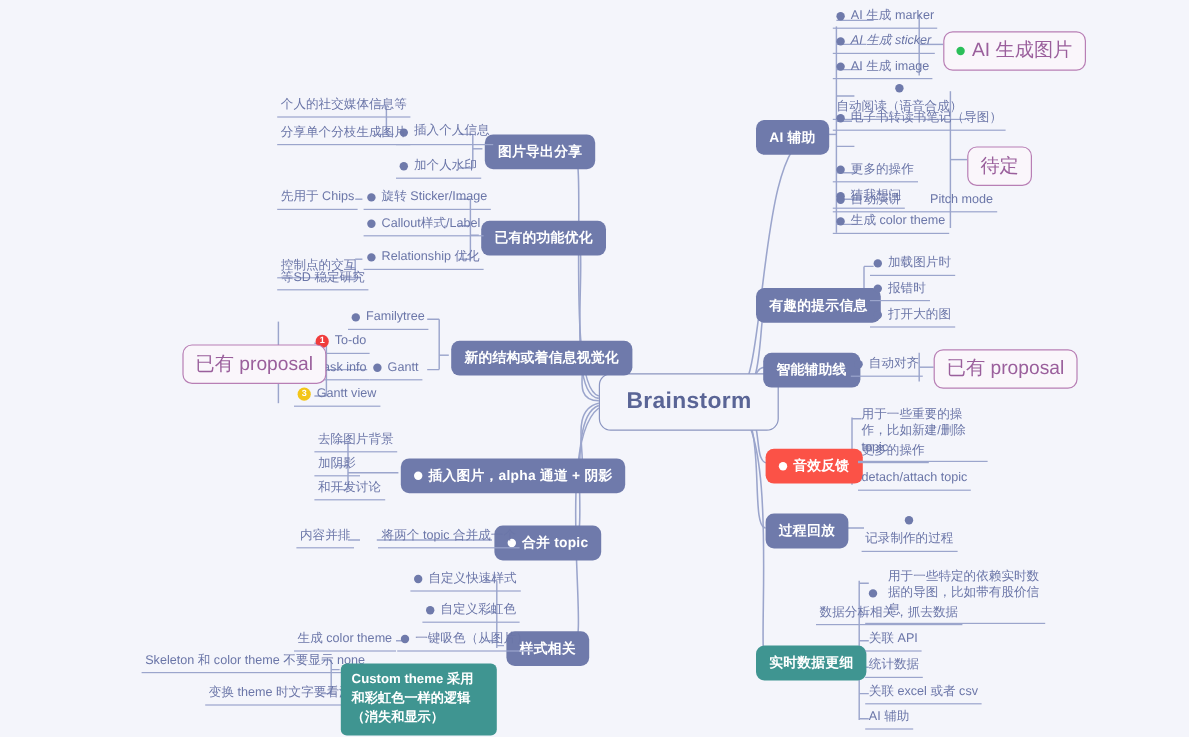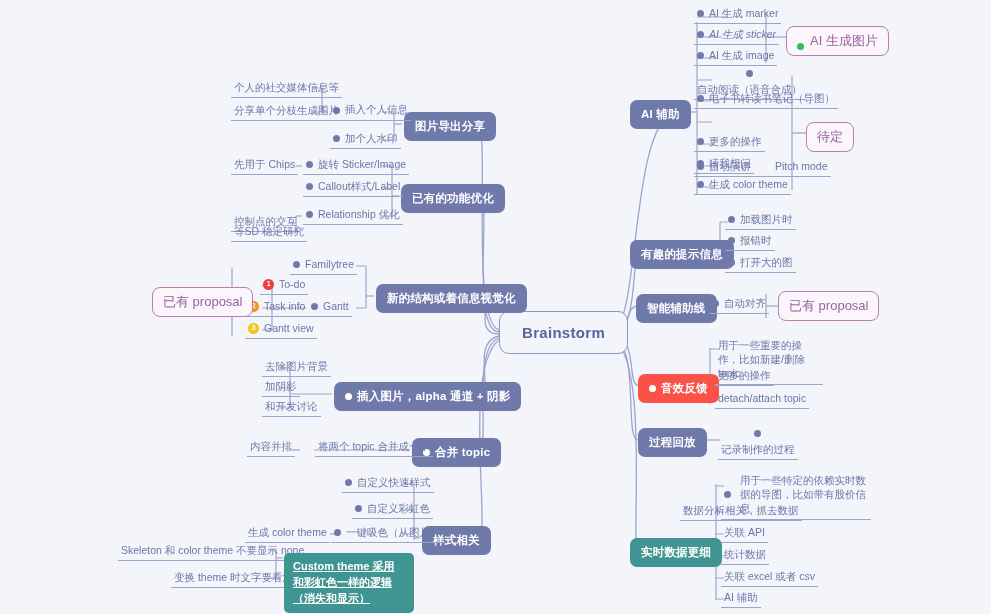--- a/index.html
+++ b/index.html
@@ -26,43 +26,43 @@
     display:flex;align-items:center;gap:5px;
   }
   .topic.red{background:#fb5247;}
   .topic.teal{background:#3f9591;}
 
   
   .root{
     background:#f4f5fb;color:#5a6596;
     border:1.6px solid #8b95c0;
     border-radius:10px;
-    font-size:15px;font-weight:bold;
+    font-size:19px;font-weight:bold;
     padding:12px 22px;
     letter-spacing:.3px;
   }
 
   
   .leaf{
     font-size:10.5px;color:#6b76a8;
     padding:1px 3px 3px 3px;
     border-bottom:1.4px solid #9ba5cc;
     display:flex;align-items:center;gap:5px;
     line-height:1.35;
   }
   .leaf.multiline{white-space:normal;}
 
   
   .tag{
     border:1.3px solid #b87fb5;
     border-radius:8px;
     color:#9a5f9c;background:#faf6fb;
-    font-size:13px;
+    font-size:16px;
     padding:5px 10px;
-    display:flex;align-items:flex-end;gap:6px;
+    display:flex;align-items:center;gap:6px;
   }
 
   
   .note{
     background:#3f9591;color:#ffffff;
     border-radius:5px;
     font-size:11px;font-weight:bold;
     padding:6px 9px;line-height:1.45;
     white-space:normal;width:130px;
   }
@@ -419,15 +419,15 @@
   </div>
   <div class="node leaf" style="left:245px;top:524px;">
     <span>生成 color theme</span>
   </div>
   <div class="node leaf" style="left:171px;top:569px;">
     <span>变换 theme 时文字要看清</span>
   </div>
   <div class="node leaf" style="left:118px;top:542px;">
     <span>Skeleton 和 color theme 不要显示 none</span>
   </div>
-  <div class="node note" style="left:284px;top:553px;text-decoration:underline;">Custom theme 采用和彩虹色一样的逻辑（消失和显示）</div>
+  <div class="node note" style="left:284px;top:553px;">Custom theme 采用和彩虹色一样的逻辑（消失和显示）</div>
 
 </div>
 
 </body></html>

